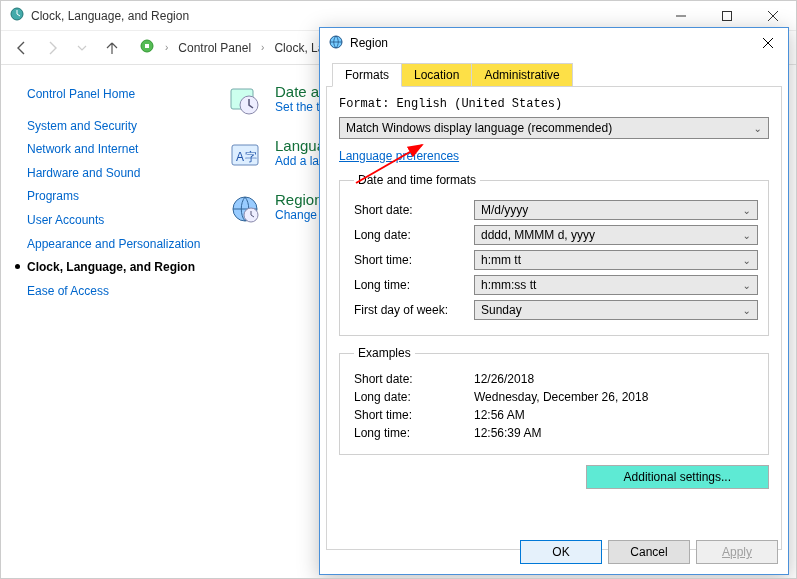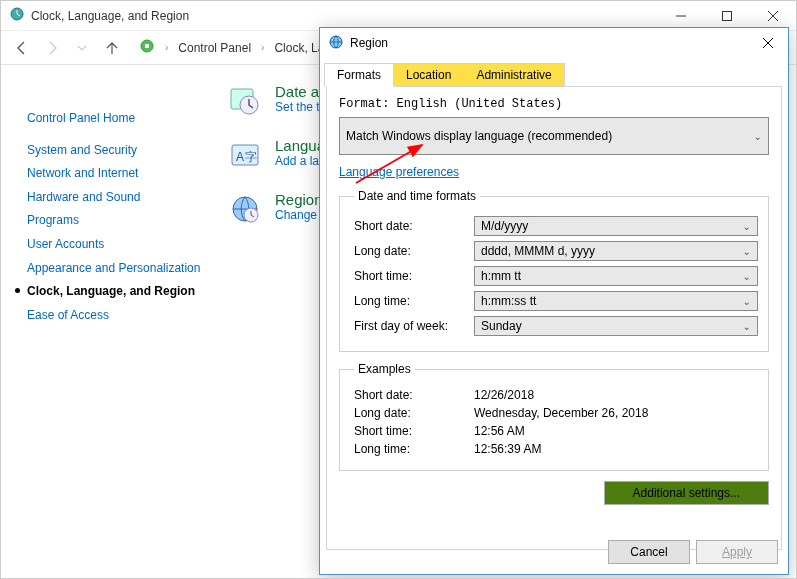--- a/index.html
+++ b/index.html
@@ -18,62 +18,62 @@
 .nav-btn { width: 26px; height: 26px; display: flex; align-items: center; justify-content: center; color: #555; }
 .nav-btn.disabled { color: #ccc; }
 .breadcrumb { flex: 1; display: flex; align-items: center; gap: 2px; color: #333; padding-left: 6px; }
 .breadcrumb .sep { color: #888; font-size: 10px; padding: 0 4px; }
 .breadcrumb span { padding: 2px 4px; }
 .breadcrumb .small-icon { color: #2a7; }
 
 .content-area { display: flex; position: absolute; top: 64px; bottom: 0; left: 0; right: 0; }
 .sidebar { width: 210px; padding: 18px 6px 12px 26px; }
 .sidebar-item { color: #0066cc; padding: 4px 0; cursor: pointer; line-height: 1.3; }
-.sidebar-item.header { color: #0066cc; margin-bottom: 8px; margin-top: 24px; }
+.sidebar-item.header { color: #0066cc; margin-bottom: 8px; }
 .sidebar-item.current { position: relative; color: #000; font-weight: bold; }
 .sidebar-item.current::before { content: ''; position: absolute; left: -12px; top: 8px; width: 5px; height: 5px; background: #000; border-radius: 50%; }
 
 .main-panel { flex: 1; padding: 18px 16px; }
 .category { display: flex; gap: 12px; margin-bottom: 18px; }
 .cat-icon { width: 36px; height: 36px; display: flex; align-items: center; justify-content: center; flex-shrink: 0; }
 .cat-text { }
 .cat-title { color: #126f39; font-size: 15px; }
 .cat-link { color: #0066cc; font-size: 12px; }
 
 
 .region-dialog { position: absolute; left: 318px; top: 26px; width: 470px; height: 548px; background: #fff; border: 1px solid #4a90d9; box-shadow: 0 4px 20px rgba(0,0,0,0.25); }
 .dialog-titlebar { height: 30px; display: flex; align-items: center; padding: 0 0 0 8px; background: #fff; }
 .dialog-titlebar .icon { margin-right: 6px; }
 .dialog-titlebar .title { flex: 1; color: #000; font-size: 12px; }
 .close-x { width: 40px; height: 28px; display: flex; align-items: center; justify-content: center; color: #333; }
 
-.tab-strip { display: flex; padding: 4px 6px 0 4px; }
+.tab-strip { display: flex; padding: 4px 6px 0 12px; }
 .tab { padding: 4px 12px; border: 1px solid #d4d4d4; border-bottom: none; background: #fff; margin-right: -1px; font-size: 12px; position: relative; top: 1px; }
 .tab.active { background: #fff; z-index: 2; border-bottom: 1px solid #fff; }
 .tab:not(.active) { background: #fde047; }
 .tab-panel { margin: 0 6px; border: 1px solid #d4d4d4; padding: 10px 12px; height: 464px; position: relative; }
 
 .format-label { margin-bottom: 6px; font-family: Liberation Mono, monospace; }
-.dropdown-full { width: 100%; border: 1px solid #888; background: #e8e8e8; padding: 11px 6px; display: flex; align-items: center; justify-content: space-between; font-size: 12px; }
+.dropdown-full { width: 100%; border: 1px solid #888; background: #e8e8e8; padding: 3px 6px; display: flex; align-items: center; justify-content: space-between; font-size: 12px; }
 .chev { font-size: 10px; color: #555; }
 
 .link-pref { color: #0066cc; text-decoration: underline; margin: 10px 0; display: inline-block; }
 
 fieldset { border: 1px solid #d0d0d0; margin: 0 0 10px 0; padding: 8px 10px 10px 14px; }
 fieldset legend { padding: 0 4px; font-size: 12px; }
 
 .fmt-row { display: flex; align-items: center; margin: 5px 0; }
 .fmt-row .lbl { width: 120px; }
 .fmt-row .dropdown-sm { flex: 1; border: 1px solid #888; background: #e8e8e8; padding: 2px 6px; display: flex; justify-content: space-between; align-items: center; gap: 35px; }
 
 .ex-row { display: flex; margin: 4px 0; }
 .ex-row .lbl { width: 120px; }
 .ex-row .val { }
 
-.btn-add { float: right; padding: 4px 28px; border: 1px solid #adadad; background: #4d7c0f; }
+.btn-add { float: right; padding: 4px 37px; border: 1px solid #adadad; background: #5eead4; }
 
 .dialog-footer { position: absolute; right: 10px; bottom: 10px; display: flex; gap: 6px; }
 .dlg-btn { width: 82px; padding: 4px 0; text-align: center; border: 1px solid #adadad; background: #e1e1e1; font-size: 12px; }
 .dlg-btn.ok { border: 1px solid #0078d7; background: #e5f1fb; }
 .dlg-btn.disabled { color: #a0a0a0; background: #efefef; text-decoration: underline; }
 
 
 .arrow-annot { position: absolute; left: 345px; top: 140px; pointer-events: none; }
 
 .globe-icon { width: 32px; height: 32px; }
@@ -292,20 +292,21 @@
       <div class="ex-row">
         <div class="lbl">Long time:</div>
         <div class="val">12:56:39 AM</div>
       </div>
     </fieldset>
 
     <div class="btn-add">Additional settings...</div>
   </div>
 
   <div class="dialog-footer">
+    <div class="dlg-btn ok">OK</div>
     <div class="dlg-btn">Cancel</div>
     <div class="dlg-btn disabled">Apply</div>
   </div>
 </div>
 
 <svg class="arrow-annot" width="120" height="50">
   <defs>
       <marker id="ah" markerWidth="8" markerHeight="8" refX="7" refY="3" orient="auto">
         <path d="M0,0 L8,3 L0,6 Z" fill="#ff0000"></path>
       </marker>

